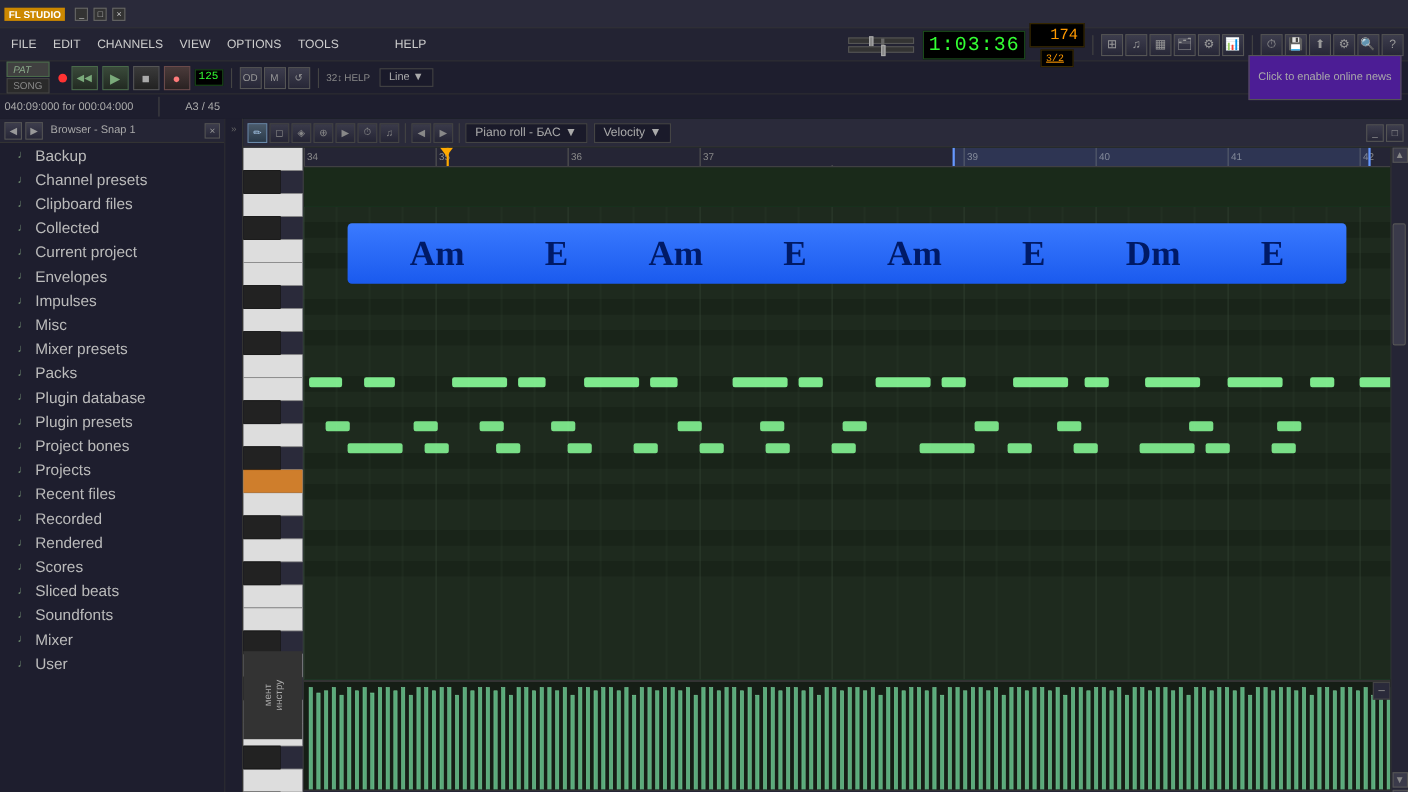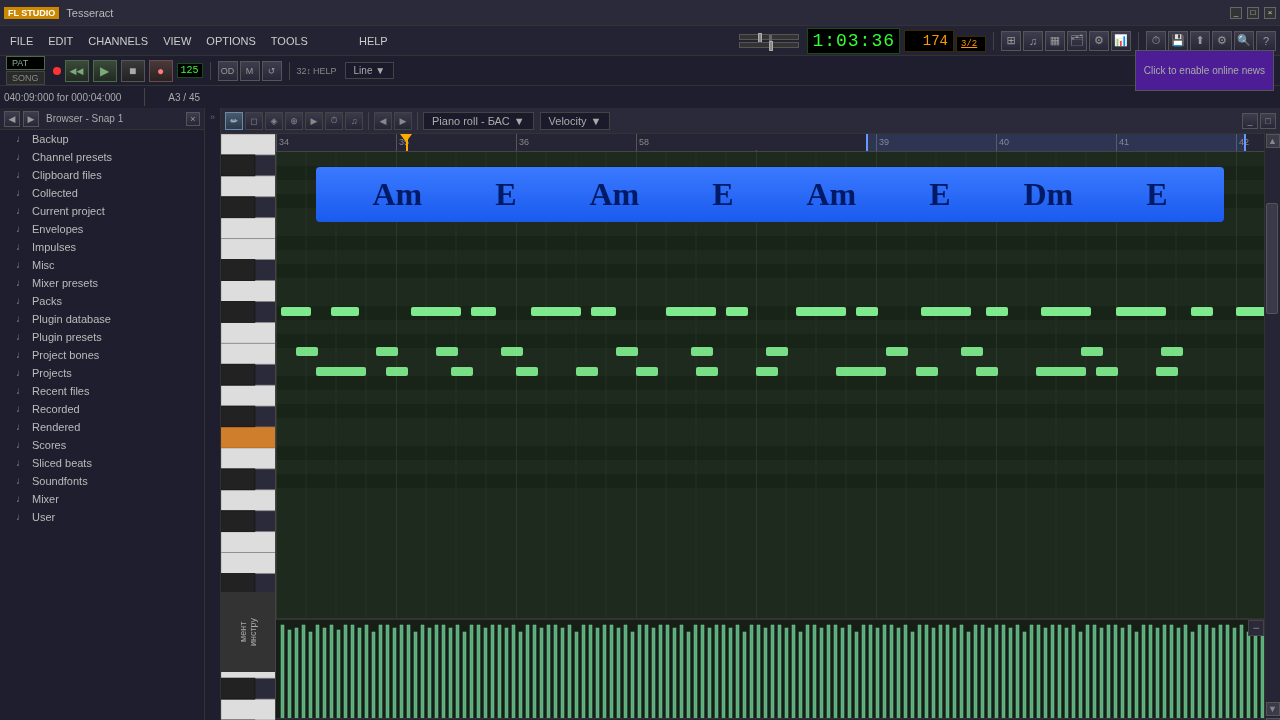--- a/index.html
+++ b/index.html
@@ -41,24 +41,25 @@
     
     #sidebar {
       width: 205px;
       background: #1e1e2e;
       border-right: 1px solid #333;
       overflow-y: auto;
       flex-shrink: 0;
     }
     .sidebar-item {
       display: flex;
+      align-items: center;
       padding: 3px 8px 3px 14px;
       cursor: pointer;
       color: #bbb;
-      font-size: 11px;
+      font-size: 14px;
     }
     .sidebar-icon {
       width: 14px;
       height: 10px;
       margin-right: 4px;
       display: inline-flex;
       align-items: center;
       justify-content: center;
       font-size: 8px;
       color: #888;
@@ -117,20 +118,21 @@
       padding-left: 2px;
       padding-top: 3px;
     }
 
     
     #note-grid {
       flex: 1;
       background: #14532d;
       position: relative;
       overflow: hidden;
+      margin-top: 36px;
     }
 
     
     #chord-bar {
       position: absolute;
       top: 15px;
       left: 40px;
       right: 40px;
       height: 55px;
       background: linear-gradient(to bottom, #3a7aff, #1a5aee);
@@ -325,21 +327,20 @@
       display: flex;
       align-items: center;
       gap: 4px;
     }
   </style>
 </head>
 <body>
 
 <div class="top-row1">
   <span style="background:#cc8800;color:#fff;padding:1px 4px;font-size:9px;font-weight:bold;margin-right:4px;">FL STUDIO</span>
-  <span style="color:#bbb;font-size:11px;flex:1;">Tesseract</span>
   <span class="titlebar-btn">_</span>
   <span class="titlebar-btn">□</span>
   <span class="titlebar-btn">×</span>
 </div>
 
 <div class="top-row2">
   <span class="menu-item" style="padding:2px 6px;">FILE</span>
   <span class="menu-item" style="padding:2px 6px;">EDIT</span>
   <span class="menu-item" style="padding:2px 6px;">CHANNELS</span>
   <span class="menu-item" style="padding:2px 6px;">VIEW</span>
@@ -355,21 +356,21 @@
         <div style="position:absolute;left:30%;top:-2px;width:4px;height:10px;background:#888;border:1px solid #aaa;cursor:pointer;"></div>
       </div>
       <div style="width:60px;height:6px;background:#333;border:1px solid #555;position:relative;">
         <div style="position:absolute;left:50%;top:0;width:3px;height:6px;background:#666;"></div>
         <div style="position:absolute;left:50%;top:-2px;width:4px;height:10px;background:#888;border:1px solid #aaa;cursor:pointer;"></div>
       </div>
     </div>
 
     <div class="digit-display" style="font-size:18px;">1:03:36</div>
 
-    <div style="display:flex;flex-direction:row;align-items:flex-end;gap:2px;">
+    <div style="display:flex;flex-direction:column;align-items:center;gap:2px;">
       <div class="tempo-display">174</div>
       <div class="beat-display" style="font-size:9px;text-decoration:underline;">3/2</div>
     </div>
 
     <div class="sep"></div>
 
     <div style="display:flex;gap:2px;">
       <div class="icon-btn">⊞</div>
       <div class="icon-btn">♫</div>
       <div class="icon-btn">▦</div>
@@ -385,21 +386,21 @@
       <div class="icon-btn">⚙</div>
       <div class="icon-btn">🔍</div>
       <div class="icon-btn">?</div>
     </div>
   </div>
 </div>
 
 <div style="height:30px;background:#1e1e2e;display:flex;align-items:center;padding:0 6px;gap:4px;border-bottom:1px solid #333;">
 
   <div style="display:flex;flex-direction:column;gap:1px;">
-    <div style="padding:1px 5px;background:#000000;border:1px solid #4a6a4a;color:#8aaa8a;font-size:9px;cursor:pointer;">PAT</div>
+    <div style="padding:1px 5px;background:#404040;border:1px solid #4a6a4a;color:#8aaa8a;font-size:9px;cursor:pointer;font-style:italic;">PAT</div>
     <div style="padding:1px 5px;background:#2a2a2a;border:1px solid #444;color:#888;font-size:9px;cursor:pointer;">SONG</div>
   </div>
 
   <div style="width:8px;height:8px;background:#ff3333;border-radius:50%;margin-left:4px;"></div>
 
   <div class="play-btn" style="font-size:9px;">◀◀</div>
   <div class="play-btn">▶</div>
   <div class="stop-btn">■</div>
   <div class="rec-btn">●</div>
   <div class="small-display">125</div>
@@ -616,21 +617,21 @@
       <div id="note-grid-wrapper">
 
         <div id="timeline-ruler">
 
           <div style="position:absolute;left:130px;top:0;width:2px;height:18px;background:#ffaa00;z-index:5;"></div>
           <div style="position:absolute;left:124px;top:0;width:0;height:0;border-left:6px solid transparent;border-right:6px solid transparent;border-top:8px solid #ffaa00;z-index:5;"></div>
 
           <div class="ruler-mark" style="left:0px;text-align:right;">34</div>
           <div class="ruler-mark" style="left:120px;">35</div>
           <div class="ruler-mark" style="left:240px;">36</div>
-          <div class="ruler-mark" style="left:360px;">58</div>
+          <div class="ruler-mark" style="left:360px;">37</div>
           <div class="ruler-mark" style="left:480px;margin-top:16px;">38</div>
           <div class="ruler-mark" style="left:600px;">39</div>
           <div class="ruler-mark" style="left:720px;">40</div>
           <div class="ruler-mark" style="left:840px;">41</div>
           <div class="ruler-mark" style="left:960px;">42</div>
 
           <div style="position:absolute;left:590px;top:0;width:380px;height:18px;background:rgba(100,150,255,0.15);border-left:2px solid #6699ff;border-right:2px solid #6699ff;"></div>
         </div>
 
         <div id="note-grid" style="cursor:crosshair;">

